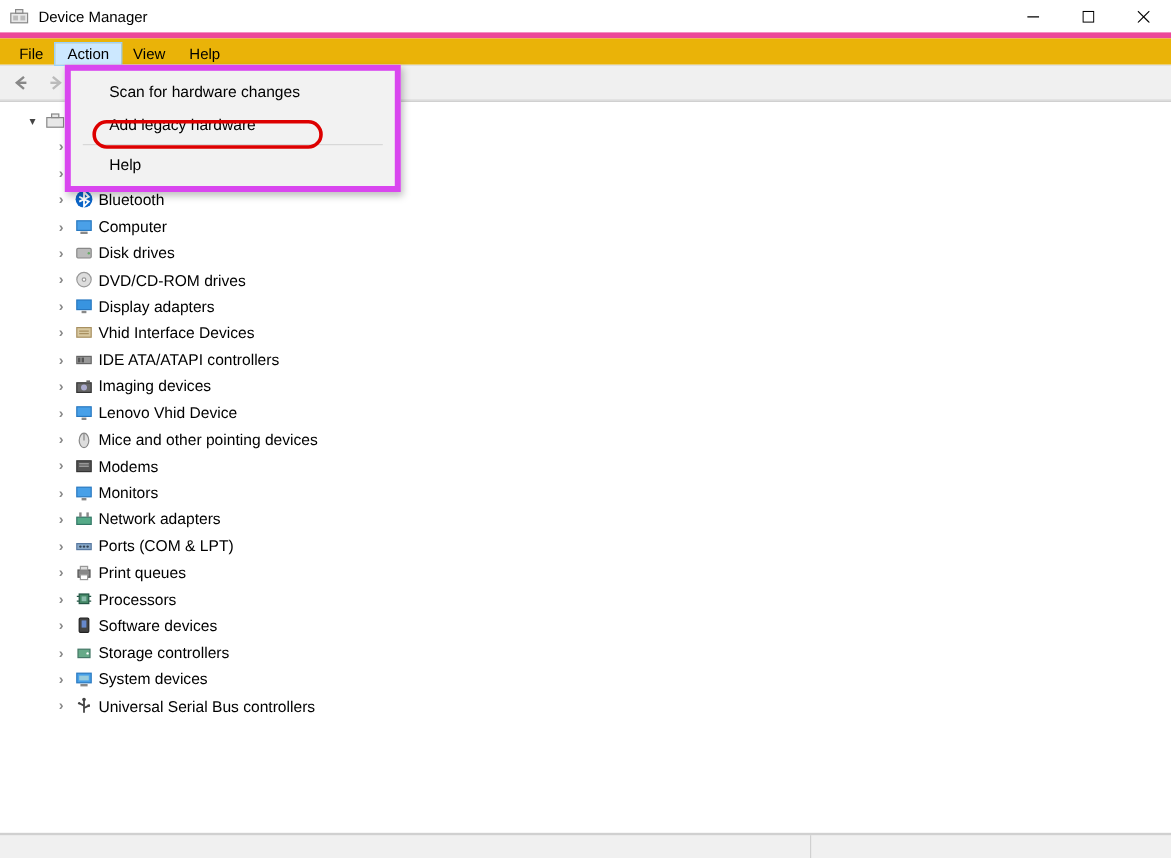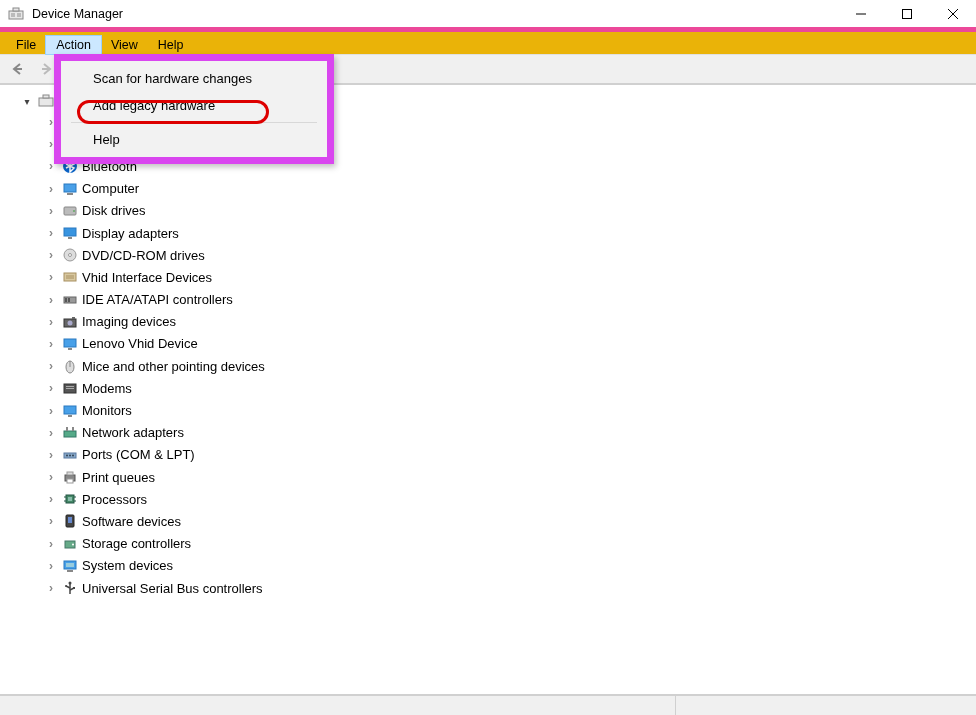--- a/index.html
+++ b/index.html
@@ -27,21 +27,21 @@
     .tree-root-row { display: flex; align-items: center; height: 20px; }
     .caret { width: 14px; text-align: center; color: #666; font-size: 10px; }
     .caret.open::before { content: "▾"; color:#444; font-size:10px; }
     .caret.closed::before { content: "›"; color:#888; font-size:12px; font-weight:600; }
     .tree-icon { width: 16px; height: 16px; margin: 0 4px; display:flex; align-items:center; justify-content:center; }
     .tree-label { font-size: 13px; color: #000; }
     .tree-children { margin-left: 24px; }
     .tree-row { display: flex; align-items: center; height: 22.2px; }
 
     
-    .dropdown { position: absolute; left: 54px; top: 54px; width: 280px; background: #f2f2f2; border: 7px solid #d946ef; box-shadow: 2px 3px 6px rgba(0,0,0,0.25); z-index: 100; padding: 4px 2px; }
+    .dropdown { position: absolute; left: 54px; top: 54px; width: 280px; background: #f2f2f2; border: 5px solid #d946ef; box-shadow: 2px 3px 6px rgba(0,0,0,0.25); z-index: 100; padding: 4px 2px; }
     .dropdown-item { padding: 6px 20px 6px 30px; font-size: 13px; color: #000; position: relative; }
     .dropdown-sep { height: 1px; background: #d8d8d8; margin: 3px 8px; }
     .highlight-circle { position: absolute; border: 3px solid #d00; border-radius: 12px; pointer-events: none; z-index: 101; }
 
     
     .statusbar { position: absolute; left:0; right:0; bottom:0; height: 20px; background: #f0f0f0; border-top: 1px solid #d0d0d0; display:flex; }
     .status-cell { border-right: 1px solid #d0d0d0; height:100%; }
     .status-cell:first-child { flex:1; }
     .status-cell:last-child { width: 300px; border-right:none; }
 
@@ -162,35 +162,35 @@
             <rect x="2" y="4" width="12" height="8" rx="1" fill="#bbb" stroke="#888"></rect>
             <circle cx="12" cy="8" r="1" fill="#6a6"></circle>
           </svg>
         </span>
         <span class="tree-label">Disk drives</span>
       </div>
       <div class="tree-row">
         <span class="caret closed"></span>
         <span class="tree-icon">
           <svg width="16" height="16">
+            <circle cx="8" cy="8" r="6" fill="#ddd" stroke="#999"></circle>
+            <circle cx="8" cy="8" r="1.5" fill="#fff" stroke="#999"></circle>
+          </svg>
+        </span>
+        <span class="tree-label">DVD/CD-ROM drives</span>
+      </div>
+      <div class="tree-row">
+        <span class="caret closed"></span>
+        <span class="tree-icon">
+          <svg width="16" height="16">
             <rect x="2" y="3" width="12" height="8" fill="#3894e0" stroke="#2878c0"></rect>
             <rect x="6" y="12" width="4" height="2" fill="#888"></rect>
           </svg>
         </span>
         <span class="tree-label">Display adapters</span>
-      </div>
-      <div class="tree-row">
-        <span class="caret closed"></span>
-        <span class="tree-icon">
-          <svg width="16" height="16">
-            <circle cx="8" cy="8" r="6" fill="#ddd" stroke="#999"></circle>
-            <circle cx="8" cy="8" r="1.5" fill="#fff" stroke="#999"></circle>
-          </svg>
-        </span>
-        <span class="tree-label">DVD/CD-ROM drives</span>
       </div>
       <div class="tree-row">
         <span class="caret closed"></span>
         <span class="tree-icon">
           <svg width="16" height="16">
             <rect x="2" y="4" width="12" height="8" fill="#d8c8a0" stroke="#a89060"></rect>
             <line x1="4" y1="7" x2="12" y2="7" stroke="#a89060"></line>
             <line x1="4" y1="9" x2="12" y2="9" stroke="#a89060"></line>
           </svg>
         </span>

